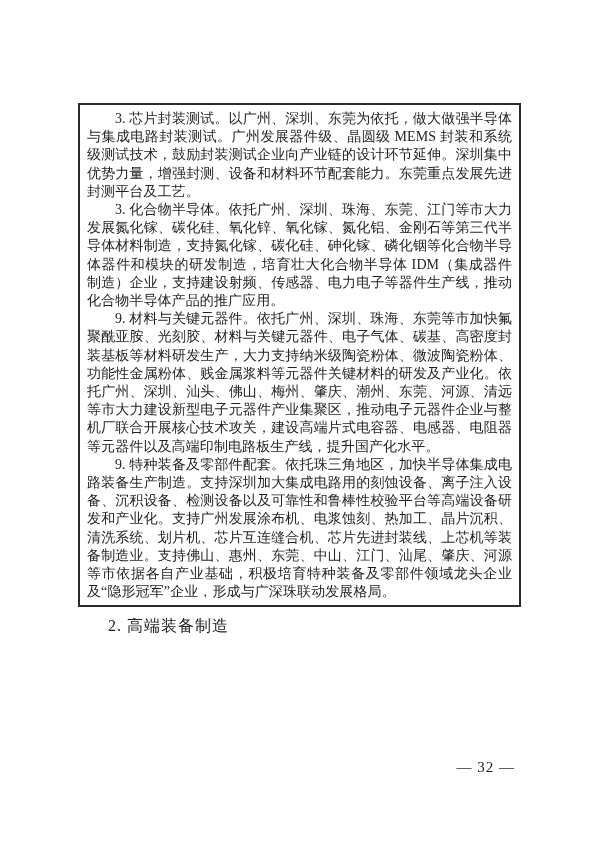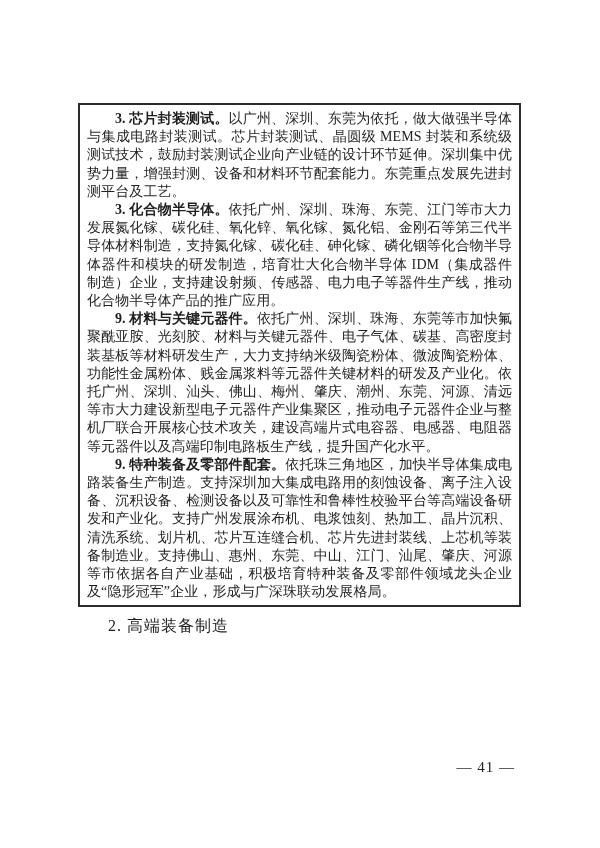--- a/index.html
+++ b/index.html
@@ -28,21 +28,21 @@
   }
   .boxed-panel p {
     margin: 0;
     font-size: 14px;
     line-height: 18.2px;
     text-align: justify;
     text-justify: inter-character;
     text-indent: 2em;
     letter-spacing: 0.1px;
   }
-  .boxed-panel p b { font-weight: bold; }
+  .boxed-panel p b { font-weight: normal; }
   .section-heading {
     position: absolute;
     left: 76px; top: 616px;
     width: 428px;
     font-size: 16px;
     font-weight: normal;
     padding-left: 32px;
     letter-spacing: 1px;
   }
   .section-paragraph {
@@ -65,24 +65,24 @@
     letter-spacing: 1px;
     color: #242424;
   }
 </style>
 </head>
 <body>
 
 <div class="page">
 
   <div class="boxed-panel">
-    <p><b>3. 芯片封装测试。</b><span>以广州、深圳、东莞为依托，做大做强半导体与集成电路封装测试。芯片封装测试、晶圆级 MEMS 封装和系统级测试技术，鼓励封装测试企业向产业链的设计环节延伸。深圳集中优势力量，增强封测、设备和材料环节配套能力。东莞重点发展先进封测平台及工艺。</span></p>
+    <p><b>3. 芯片封装测试。</b><span>以广州、深圳、东莞为依托，做大做强半导体与集成电路封装测试。广州发展器件级、晶圆级 MEMS 封装和系统级测试技术，鼓励封装测试企业向产业链的设计环节延伸。深圳集中优势力量，增强封测、设备和材料环节配套能力。东莞重点发展先进封测平台及工艺。</span></p>
     <p><b>3. 化合物半导体。</b><span>依托广州、深圳、珠海、东莞、江门等市大力发展氮化镓、碳化硅、氧化锌、氧化镓、氮化铝、金刚石等第三代半导体材料制造，支持氮化镓、碳化硅、砷化镓、磷化铟等化合物半导体器件和模块的研发制造，培育壮大化合物半导体 IDM（集成器件制造）企业，支持建设射频、传感器、电力电子等器件生产线，推动化合物半导体产品的推广应用。</span></p>
     <p><b>9. 材料与关键元器件。</b><span>依托广州、深圳、珠海、东莞等市加快氟聚酰亚胺、光刻胶、材料与关键元器件、电子气体、碳基、高密度封装基板等材料研发生产，大力支持纳米级陶瓷粉体、微波陶瓷粉体、功能性金属粉体、贱金属浆料等元器件关键材料的研发及产业化。依托广州、深圳、汕头、佛山、梅州、肇庆、潮州、东莞、河源、清远等市大力建设新型电子元器件产业集聚区，推动电子元器件企业与整机厂联合开展核心技术攻关，建设高端片式电容器、电感器、电阻器等元器件以及高端印制电路板生产线，提升国产化水平。</span></p>
     <p><b>9. 特种装备及零部件配套。</b><span>依托珠三角地区，加快半导体集成电路装备生产制造。支持深圳加大集成电路用的刻蚀设备、离子注入设备、沉积设备、检测设备以及可靠性和鲁棒性校验平台等高端设备研发和产业化。支持广州发展涂布机、电浆蚀刻、热加工、晶片沉积、清洗系统、划片机、芯片互连缝合机、芯片先进封装线、上芯机等装备制造业。支持佛山、惠州、东莞、中山、江门、汕尾、肇庆、河源等市依据各自产业基础，积极培育特种装备及零部件领域龙头企业及“隐形冠军”企业，形成与广深珠联动发展格局。</span></p>
   </div>
 
   <div class="section-heading">2. 高端装备制造</div>
 
 
-  <div class="page-number">— 41 —</div>
+  <div class="page-number">— 32 —</div>
 
 </div>
 
 </body></html>

